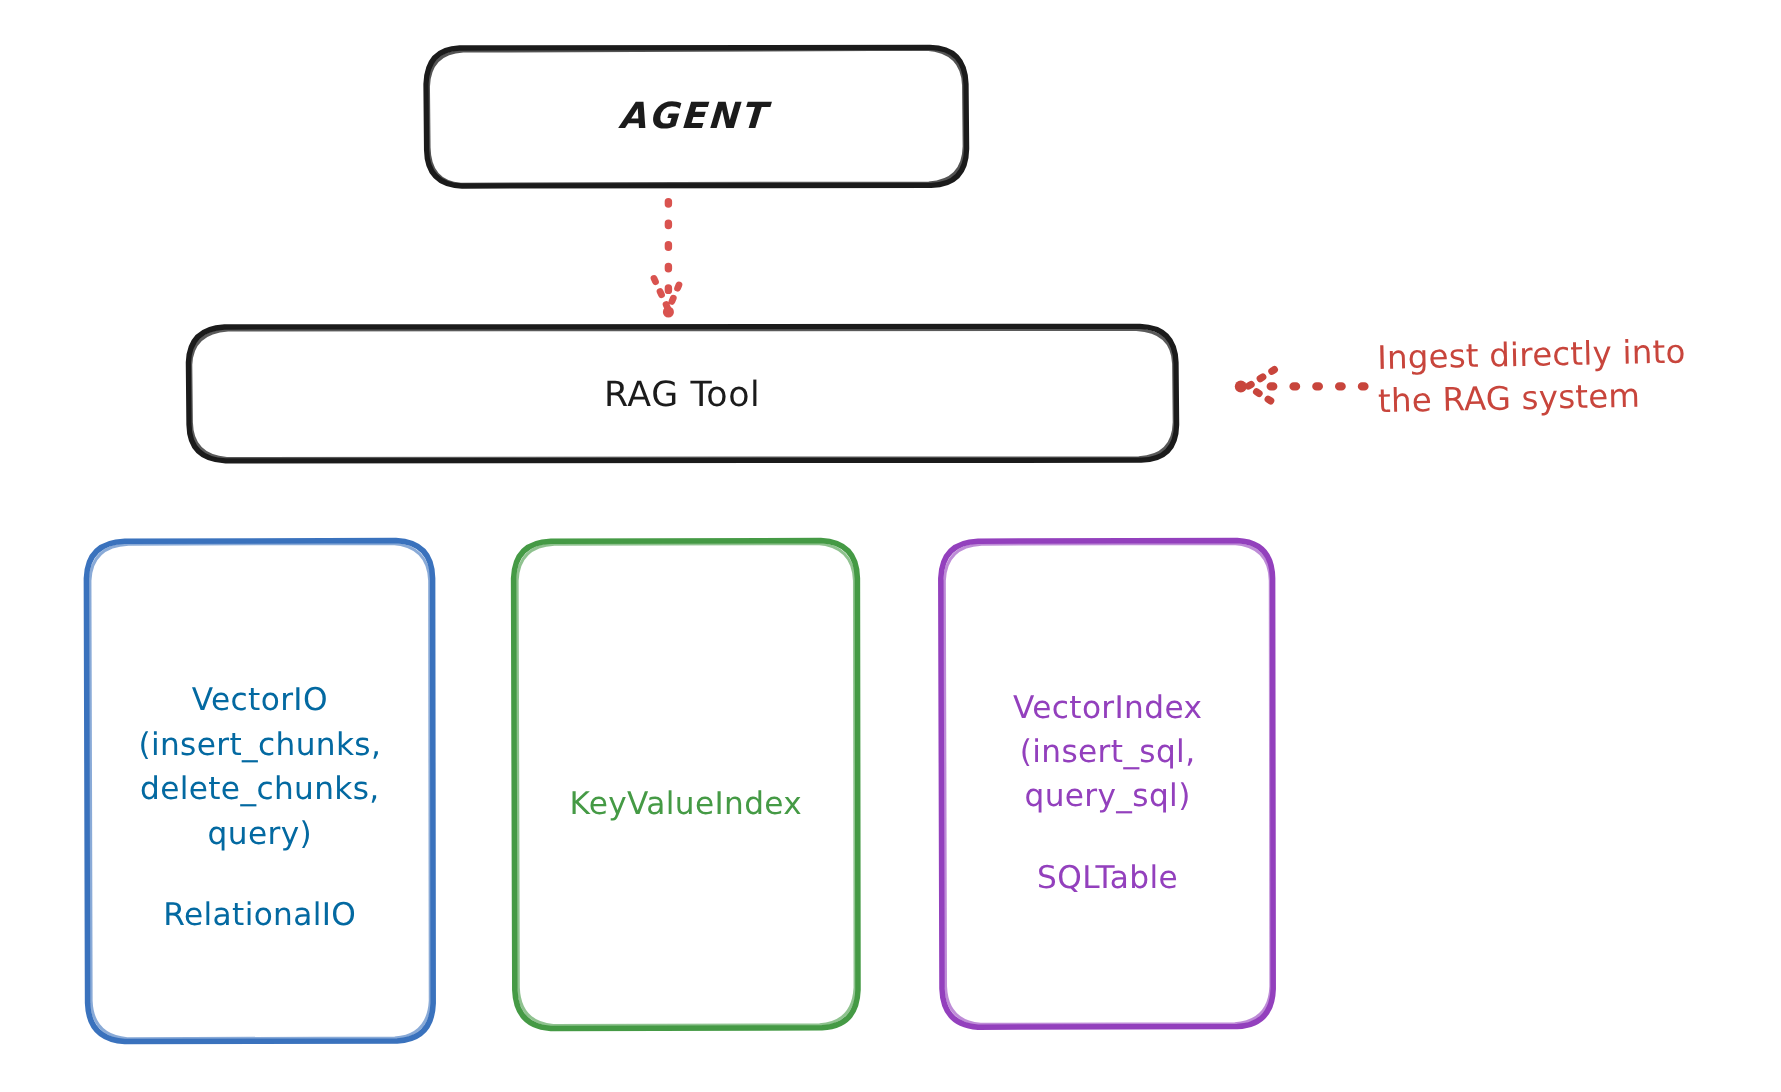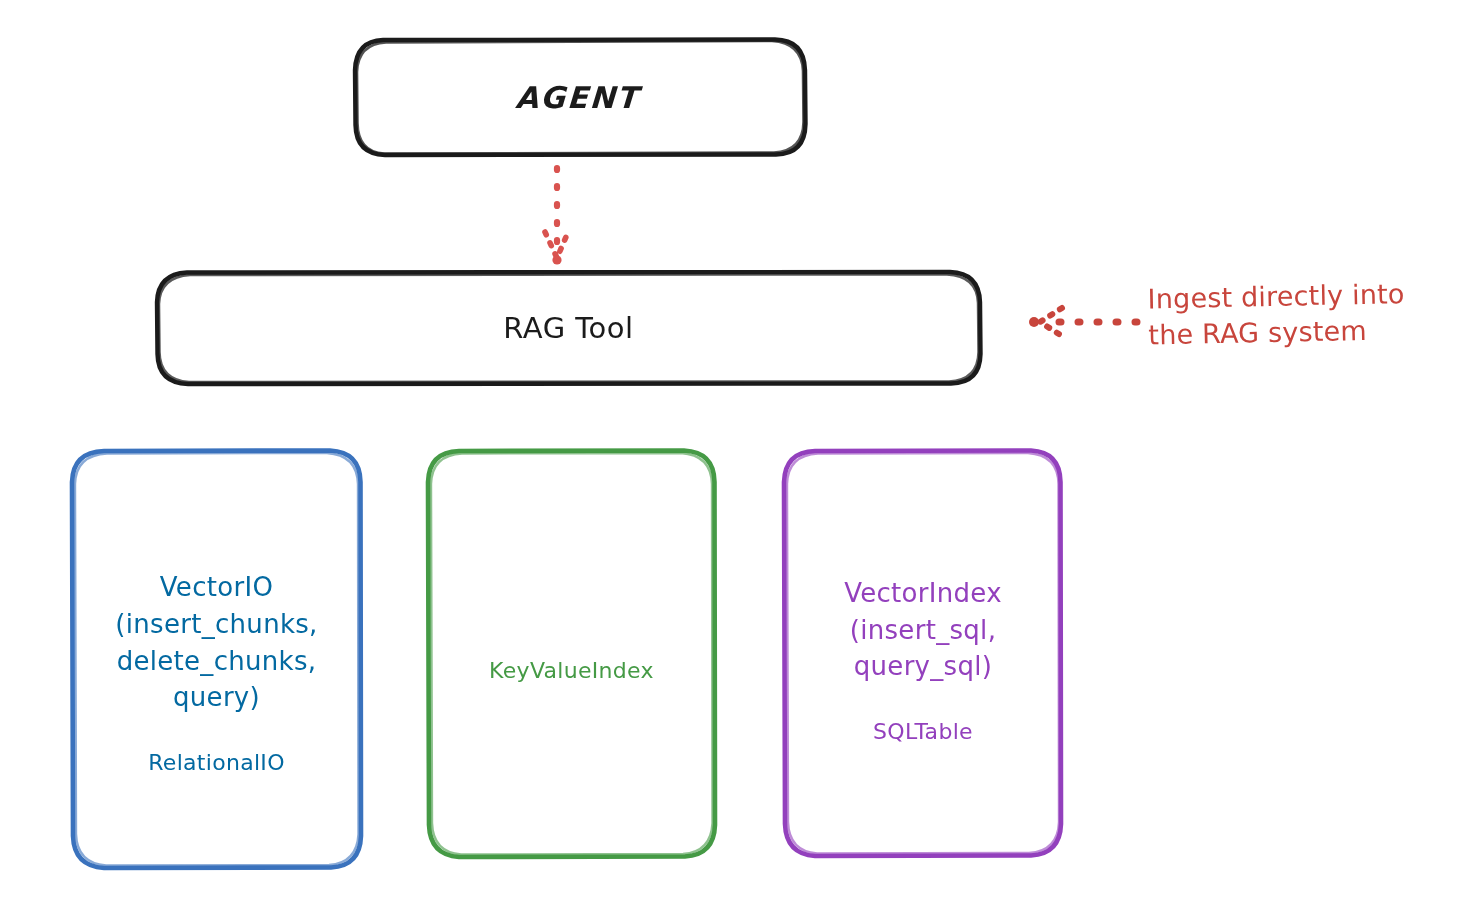--- a/index.html
+++ b/index.html
@@ -70,21 +70,21 @@
     line-height: 1.42;
     font-size: 26px;
     font-family: "DejaVu Sans", sans-serif;
     white-space: pre-line;
     letter-spacing: 0.3px;
   }
   .provider-sub {
     position: relative;
     z-index: 2;
     margin-top: 34px;
-    font-size: 22px;
+    font-size: 26px;
     font-family: "DejaVu Sans", sans-serif;
     letter-spacing: 0.3px;
   }
   #vector-node .provider-text,
   #vector-node .provider-sub { color: #0369a1; }
   #keyvalue-node .provider-text,
   #keyvalue-node .provider-sub { color: #459a45; }
   #relational-node .provider-text,
   #relational-node .provider-sub { color: #9340bd; }
 

